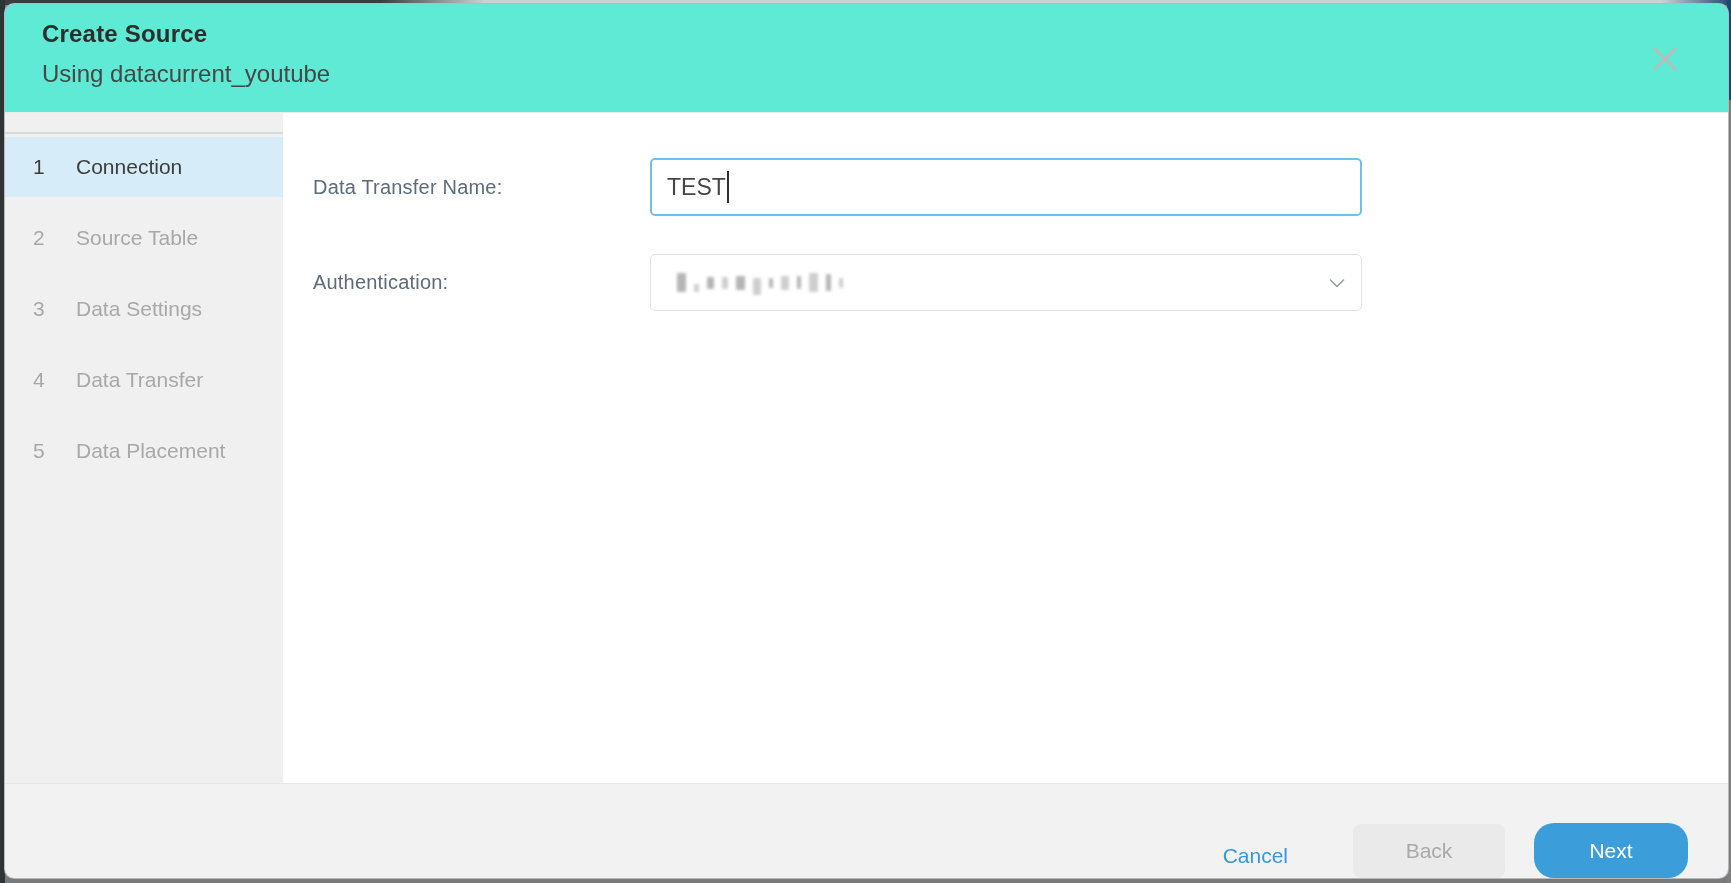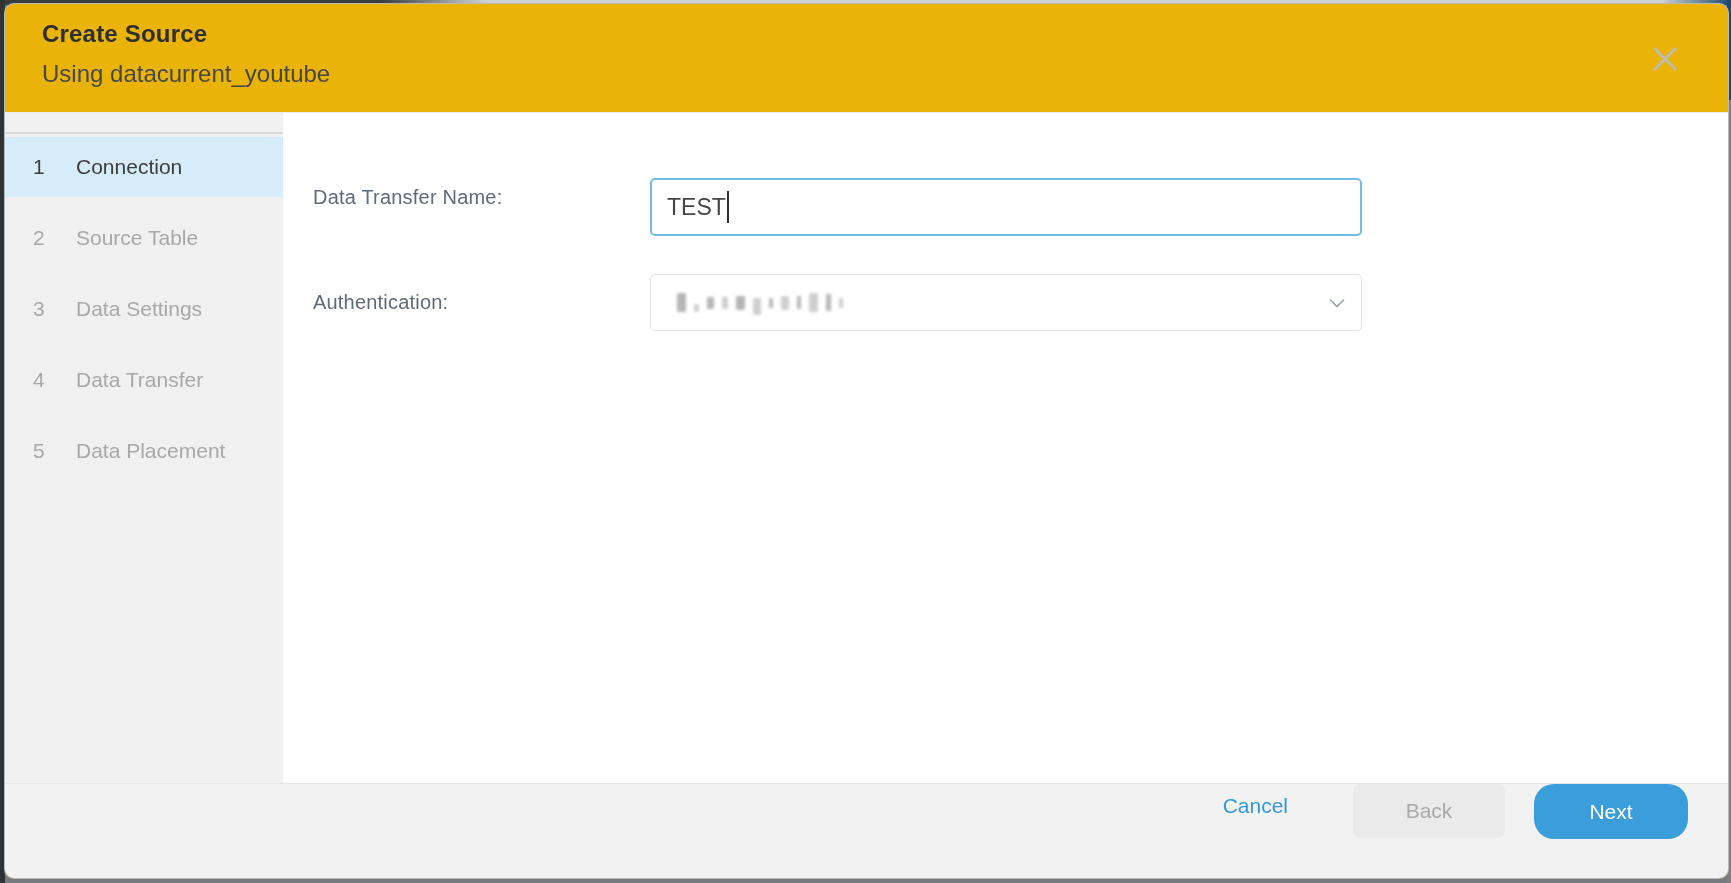--- a/index.html
+++ b/index.html
@@ -13,21 +13,21 @@
   
   .bg-top{position:absolute;top:0;left:0;width:1731px;height:5px;
     background:linear-gradient(90deg,#3a3d40 0%,#3a3d40 22%,#cdd1d4 28%,#cdd1d4 96%,#1c4a6c 100%);}
   .bg-left{position:absolute;top:0;left:0;width:5px;height:883px;background:#303336;}
   .bg-right{position:absolute;top:0;right:0;width:4px;height:883px;background:#7e7e7e;}
   .bg-right-navy{position:absolute;top:0;right:0;width:4px;height:100px;background:#1b4a6d;}
 
   
   .modal{
     position:absolute;left:5px;top:4px;width:1723px;height:874px;
-    background:#eab308;border-radius:9px;overflow:hidden;
+    background:#5eead4;border-radius:9px;overflow:hidden;
     box-shadow:0 0 0 1px #b9b9b9;
     display:flex;flex-direction:column;
   }
 
   
   .modal-header{position:relative;height:108px;flex:0 0 auto;border-bottom:1px solid #ececec;}
   .modal-title{position:absolute;left:37px;top:16px;font-size:24px;font-weight:bold;color:#2e2e2e;letter-spacing:.2px;}
   .modal-subtitle{position:absolute;left:37px;top:56px;font-size:24px;color:#474747;}
   .close-btn{position:absolute;top:38px;right:46px;width:34px;height:34px;border:none;background:transparent;
     padding:0;cursor:pointer;display:flex;align-items:center;justify-content:center;}
@@ -47,39 +47,39 @@
 
   
   .content-panel{flex:1 1 auto;background:#ffffff;padding:45px 0 0 30px;}
   .form-row{display:flex;align-items:center;margin-bottom:38px;}
   .form-label{width:337px;flex:0 0 auto;font-size:20px;color:#5f6b78;letter-spacing:.2px;}
 
   .text-input{
     width:712px;height:58px;box-sizing:border-box;
     border:2px solid #74bde8;border-radius:5px;background:#fff;
     display:flex;align-items:center;padding-left:15px;
-    font-size:23px;color:#464646;cursor:text;margin-top:20px;
+    font-size:23px;color:#464646;cursor:text;
   }
   .caret{display:inline-block;width:2px;height:32px;background:#2f2f2f;margin-left:1px;
     animation:blink 1.1s steps(1) infinite;}
   @keyframes blink{50%{opacity:0;}}
 
   .select-box{
     position:relative;width:712px;height:57px;box-sizing:border-box;
     border:1px solid #e3e3e3;border-radius:5px;background:#fff;
     display:flex;align-items:center;padding-left:26px;cursor:pointer;
   }
   .redacted{display:flex;align-items:center;filter:blur(1.4px);opacity:.85;}
   .redacted i{display:inline-block;background:#a9a9a9;margin-right:8px;border-radius:1px;}
   .redacted i:nth-child(2n){background:#c6c6c6;}
   .chevron{position:absolute;right:16px;top:50%;transform:translateY(-50%);display:flex;}
 
   
   .modal-footer{height:95px;flex:0 0 auto;background:#f2f2f2;border-top:1px solid #e6e6e6;
-    display:flex;align-items:flex-start;justify-content:flex-end;padding-right:40px;box-sizing:border-box;}
+    display:flex;align-items:flex-end;justify-content:flex-end;padding-right:40px;box-sizing:border-box;}
   .btn{font-family:"Liberation Sans", sans-serif;font-size:21px;border:none;border-radius:8px;cursor:pointer;}
   .btn-cancel{background:transparent;color:#3598db;margin-right:51px;padding:10px 14px;}
   .btn-back{width:152px;height:54px;background:#eaeaea;color:#a9a9a9;margin-right:29px;cursor:default;}
   .btn-next{width:154px;height:55px;background:#3b9edb;color:#ffffff;border-radius:20px;}
 </style>
 </head>
 <body>
 
 <div class="bg-top"></div>
 <div class="bg-left"></div>

